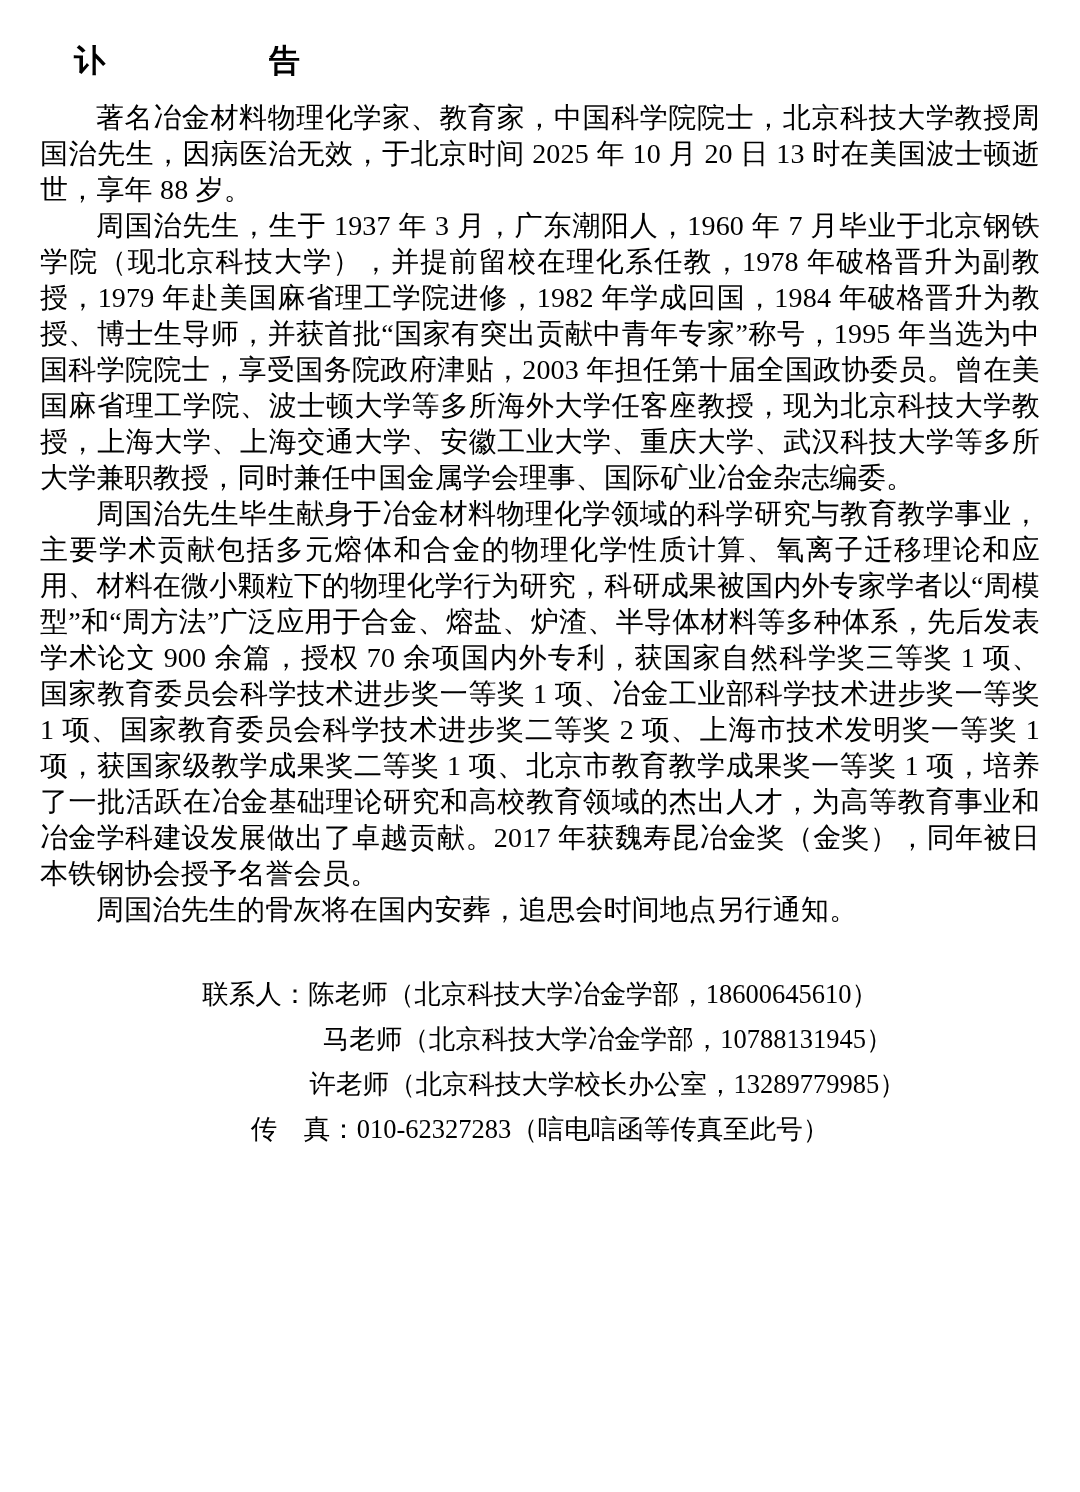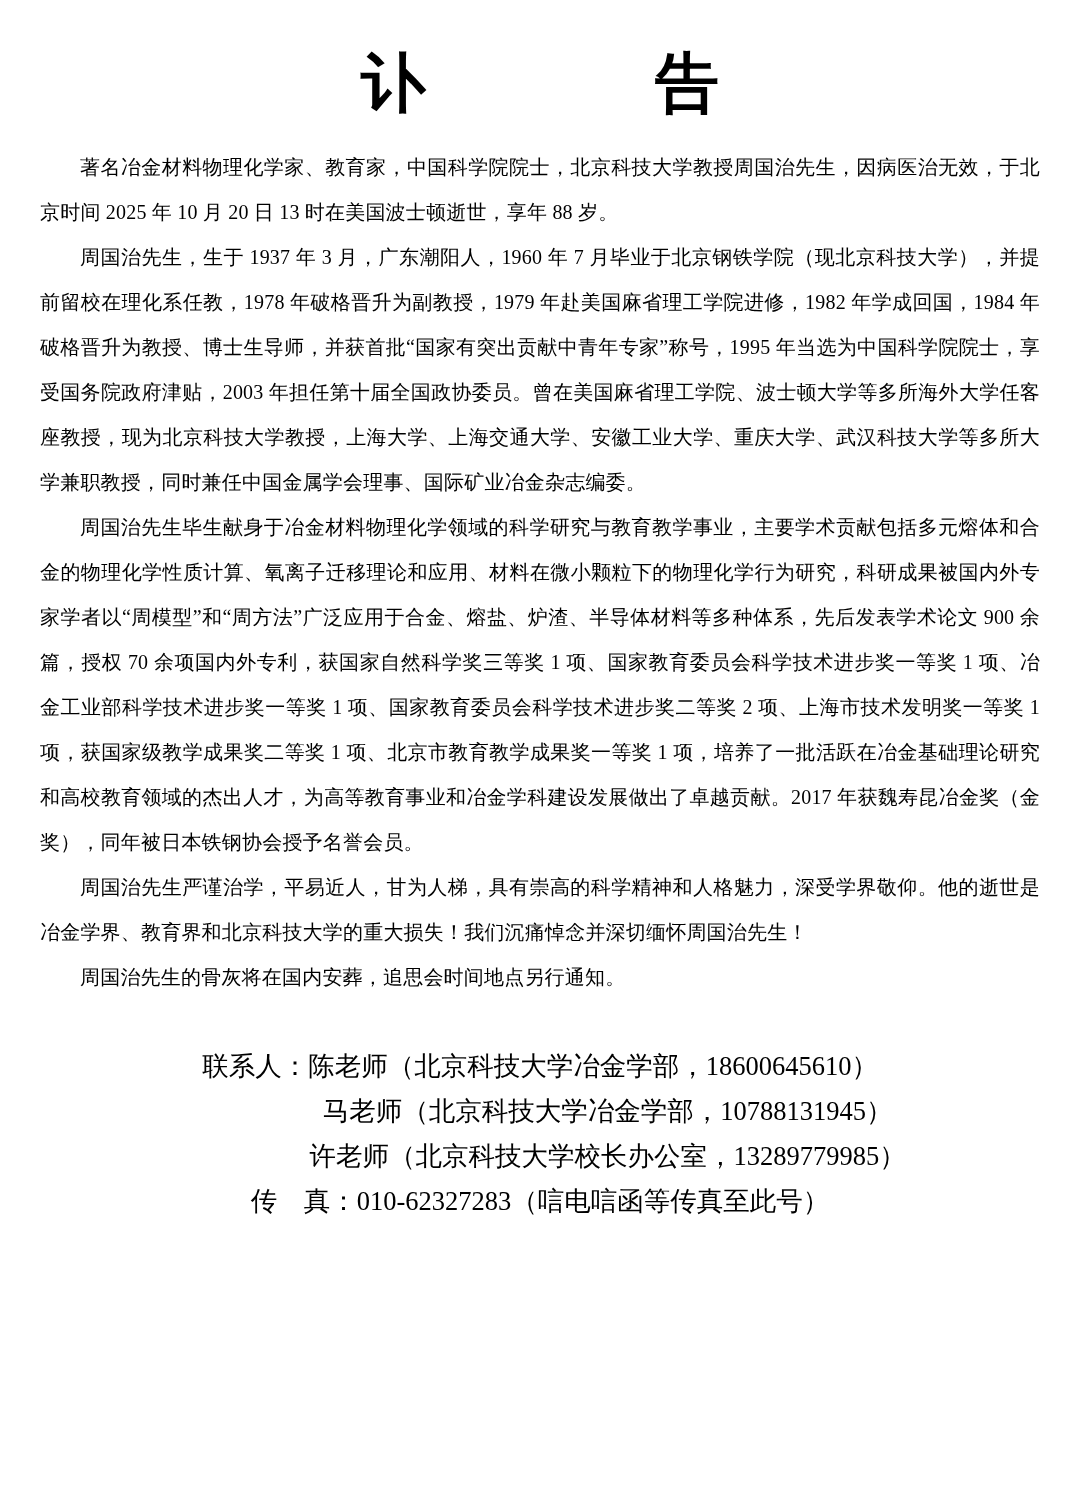--- a/index.html
+++ b/index.html
@@ -14,31 +14,31 @@
     color: #000000;
   }
   .page {
     width: 1080px;
     min-height: 1492px;
     box-sizing: border-box;
     padding: 34px 40px 24px 40px;
     position: relative;
   }
   .doc-title {
-    text-align: center;
-    font-size: 64px;
+    text-align: left;
+    font-size: 31px;
     font-weight: bold;
     letter-spacing: 34px;
     text-indent: 34px;
     margin: 6px 0 18px 0;
     font-family: "Liberation Sans", "DejaVu Sans", sans-serif;
   }
   .body-text p {
-    font-size: 20px;
-    line-height: 45px;
+    font-size: 28px;
+    line-height: 36px;
     margin: 0 0 0 0;
     text-align: justify;
     text-justify: inter-ideograph;
     text-indent: 2em;
     letter-spacing: 0.2px;
   }
   .contacts {
     margin-top: 44px;
   }
   .contacts .line {
@@ -55,21 +55,20 @@
 <body>
 
 <div class="page">
 
   <h1 class="doc-title">讣　　告</h1>
 
   <div class="body-text">
     <p>著名冶金材料物理化学家、教育家，中国科学院院士，北京科技大学教授周国治先生，因病医治无效，于北京时间 2025 年 10 月 20 日 13 时在美国波士顿逝世，享年 88 岁。</p>
     <p>周国治先生，生于 1937 年 3 月，广东潮阳人，1960 年 7 月毕业于北京钢铁学院（现北京科技大学），并提前留校在理化系任教，1978 年破格晋升为副教授，1979 年赴美国麻省理工学院进修，1982 年学成回国，1984 年破格晋升为教授、博士生导师，并获首批“国家有突出贡献中青年专家”称号，1995 年当选为中国科学院院士，享受国务院政府津贴，2003 年担任第十届全国政协委员。曾在美国麻省理工学院、波士顿大学等多所海外大学任客座教授，现为北京科技大学教授，上海大学、上海交通大学、安徽工业大学、重庆大学、武汉科技大学等多所大学兼职教授，同时兼任中国金属学会理事、国际矿业冶金杂志编委。</p>
     <p>周国治先生毕生献身于冶金材料物理化学领域的科学研究与教育教学事业，主要学术贡献包括多元熔体和合金的物理化学性质计算、氧离子迁移理论和应用、材料在微小颗粒下的物理化学行为研究，科研成果被国内外专家学者以“周模型”和“周方法”广泛应用于合金、熔盐、炉渣、半导体材料等多种体系，先后发表学术论文 900 余篇，授权 70 余项国内外专利，获国家自然科学奖三等奖 1 项、国家教育委员会科学技术进步奖一等奖 1 项、冶金工业部科学技术进步奖一等奖 1 项、国家教育委员会科学技术进步奖二等奖 2 项、上海市技术发明奖一等奖 1 项，获国家级教学成果奖二等奖 1 项、北京市教育教学成果奖一等奖 1 项，培养了一批活跃在冶金基础理论研究和高校教育领域的杰出人才，为高等教育事业和冶金学科建设发展做出了卓越贡献。2017 年获魏寿昆冶金奖（金奖），同年被日本铁钢协会授予名誉会员。</p>
-    <p>周国治先生严谨治学，平易近人，甘为人梯，具有崇高的科学精神和人格魅力，深受学界敬仰。他的逝世是冶金学界、教育界和北京科技大学的重大损失！我们沉痛悼念并深切缅怀周国治先生！</p>
     <p>周国治先生的骨灰将在国内安葬，追思会时间地点另行通知。</p>
   </div>
 
   <div class="contacts">
     <div class="line">联系人：陈老师（北京科技大学冶金学部，18600645610）</div>
     <div class="line indent-block">马老师（北京科技大学冶金学部，10788131945）</div>
     <div class="line indent-block">许老师（北京科技大学校长办公室，13289779985）</div>
     <div class="line">传　真：010-62327283（唁电唁函等传真至此号）</div>
 
   </div>

